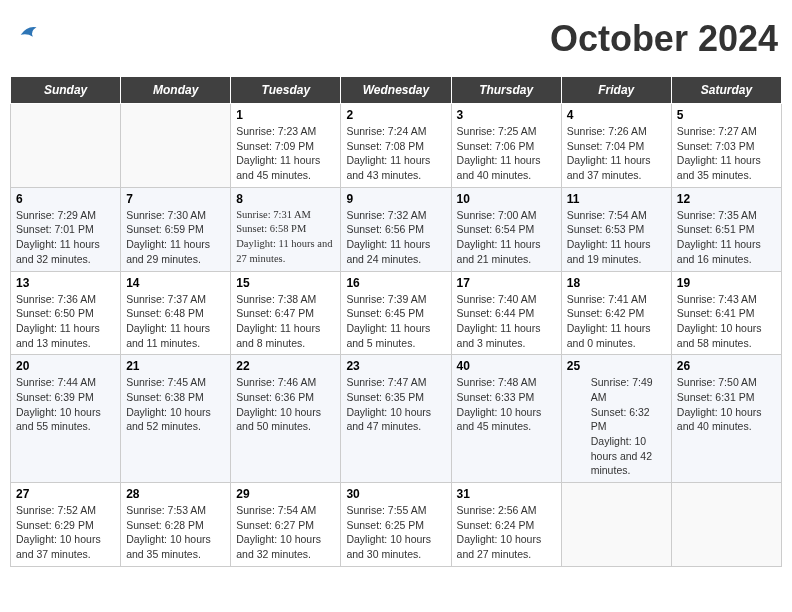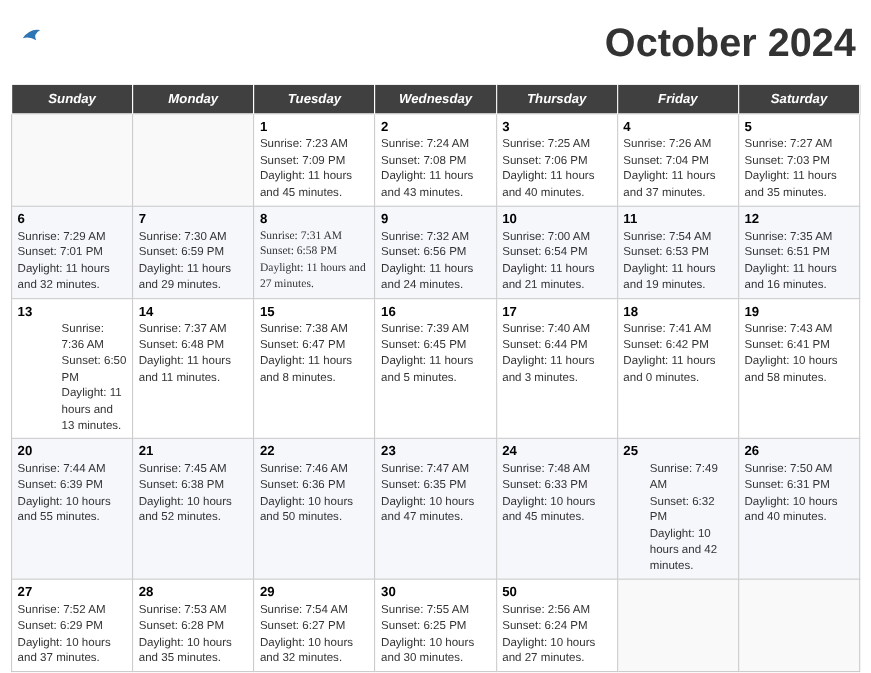--- a/index.html
+++ b/index.html
@@ -190,21 +190,21 @@
         <td>
           <span class="day-number">12</span>
           <div class="day-info" style="white-space: pre-line;">Sunrise: 7:35 AM
 Sunset: 6:51 PM
 Daylight: 11 hours and 16 minutes.</div>
         </td>
       </tr>
       <tr>
         <td>
           <span class="day-number">13</span>
-          <div class="day-info" style="white-space: pre-line; margin-left: 40px;">Sunrise: 7:36 AM
+          <div class="day-info" style="white-space: pre-line;">Sunrise: 7:36 AM
 Sunset: 6:50 PM
 Daylight: 11 hours and 13 minutes.</div>
         </td>
         <td>
           <span class="day-number">14</span>
           <div class="day-info" style="white-space: pre-line;">Sunrise: 7:37 AM
 Sunset: 6:48 PM
 Daylight: 11 hours and 11 minutes.</div>
         </td>
         <td>
@@ -257,21 +257,21 @@
 Sunset: 6:36 PM
 Daylight: 10 hours and 50 minutes.</div>
         </td>
         <td>
           <span class="day-number">23</span>
           <div class="day-info" style="white-space: pre-line;">Sunrise: 7:47 AM
 Sunset: 6:35 PM
 Daylight: 10 hours and 47 minutes.</div>
         </td>
         <td>
-          <span class="day-number">24</span>
+          <span class="day-number">40</span>
           <div class="day-info" style="white-space: pre-line;">Sunrise: 7:48 AM
 Sunset: 6:33 PM
 Daylight: 10 hours and 45 minutes.</div>
         </td>
         <td>
           <span class="day-number">25</span>
           <div class="day-info" style="white-space: pre-line; margin-left: 24px;">Sunrise: 7:49 AM
 Sunset: 6:32 PM
 Daylight: 10 hours and 42 minutes.</div>
         </td>
@@ -301,21 +301,21 @@
 Sunset: 6:27 PM
 Daylight: 10 hours and 32 minutes.</div>
         </td>
         <td>
           <span class="day-number">30</span>
           <div class="day-info" style="white-space: pre-line;">Sunrise: 7:55 AM
 Sunset: 6:25 PM
 Daylight: 10 hours and 30 minutes.</div>
         </td>
         <td>
-          <span class="day-number">50</span>
+          <span class="day-number">31</span>
           <div class="day-info" style="white-space: pre-line;">Sunrise: 2:56 AM
 Sunset: 6:24 PM
 Daylight: 10 hours and 27 minutes.</div>
         </td>
         <td class="empty"></td>
         <td class="empty"></td>
       </tr>
     </tbody>
 </table>
 

